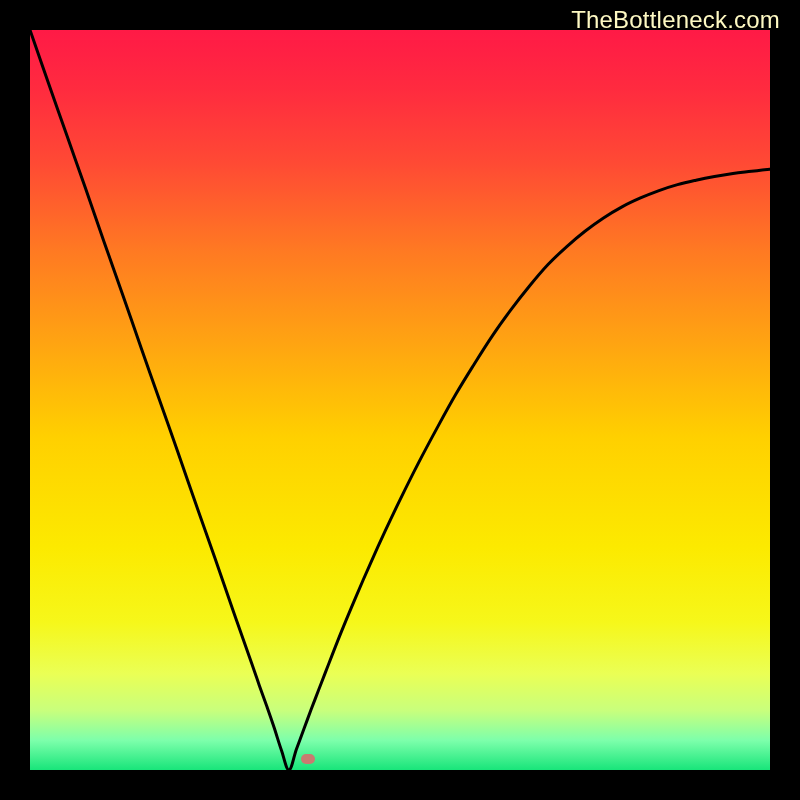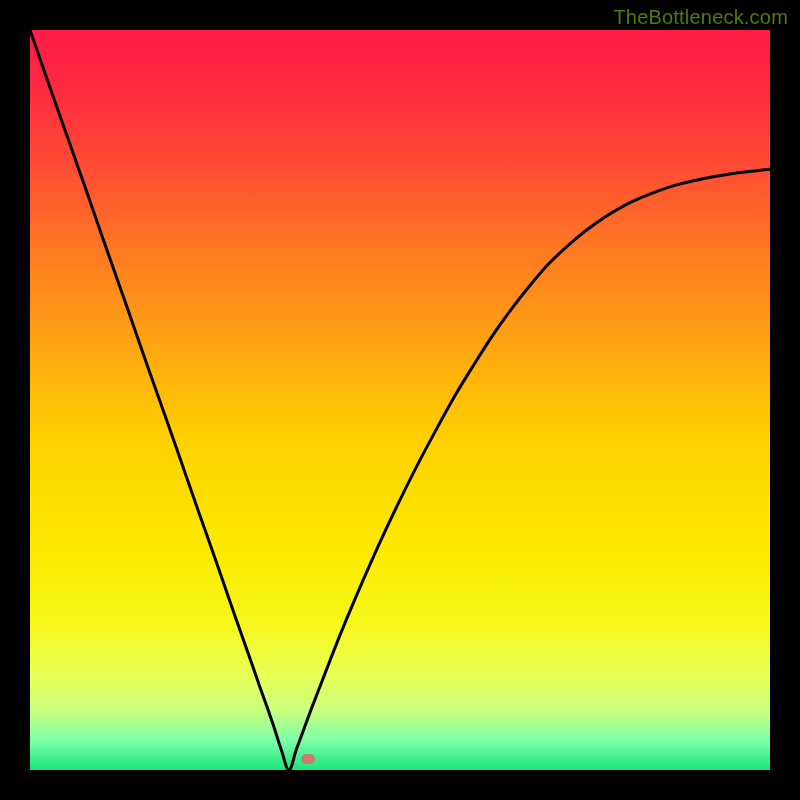--- a/index.html
+++ b/index.html
@@ -29,23 +29,23 @@
     position: absolute;
     inset: 0;
   }
   .curve-svg {
     position: absolute;
     inset: 0;
   }
   .watermark {
     position: absolute;
     top: 6px;
-    right: 12px;
-    color: #4d7c0f;
-    font-size: 20px;
+    right: 20px;
+    color: #fef9c3;
+    font-size: 24px;
     font-weight: 400;
     letter-spacing: 0.2px;
     user-select: none;
   }
   .marker {
     position: absolute;
     width: 14px;
     height: 10px;
     border-radius: 5px;
     transform: translate(-50%, -50%);

